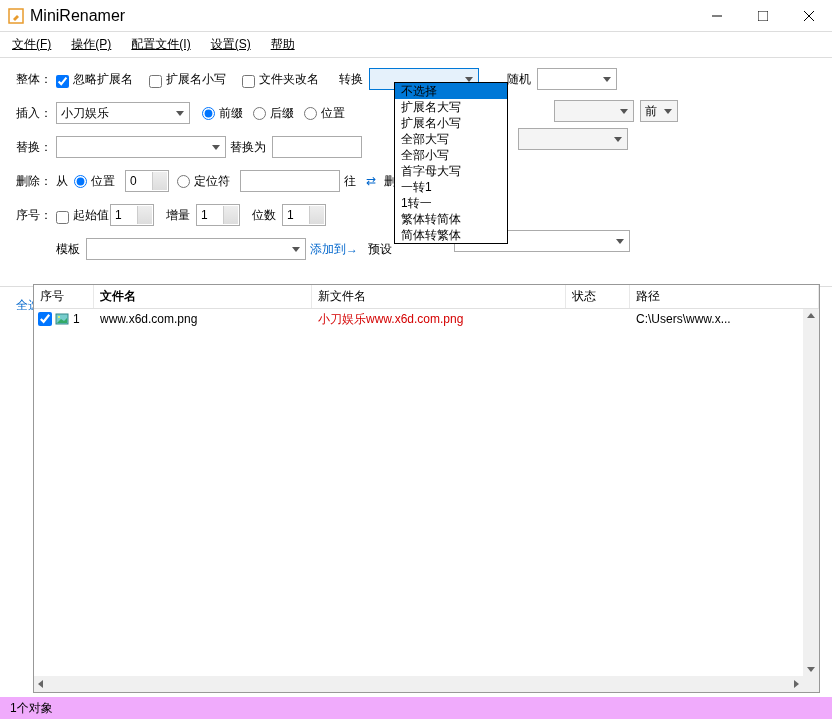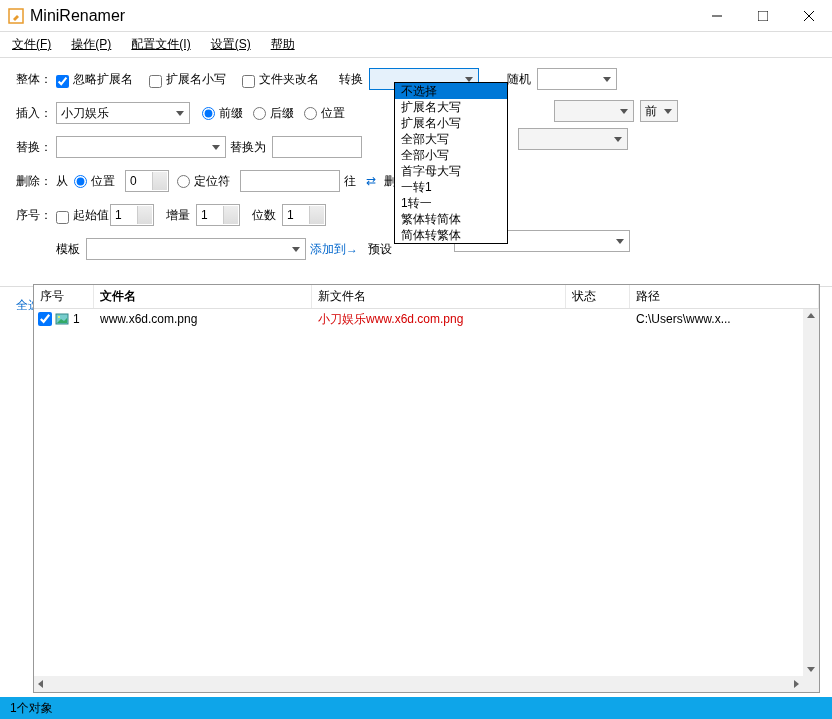--- a/index.html
+++ b/index.html
@@ -31,21 +31,21 @@
 .btn { height: 24px; padding: 0 10px; border: 1px solid #ababab; background: #e9e9e9; cursor: pointer; display: inline-flex; align-items: center; }
 .btn.disabled { color: #888; background: #f0f0f0; }
 .table-area { position: absolute; top: 284px; left: 12px; right: 12px; bottom: 26px; border: 1px solid #989898; background: #fff; overflow: hidden; margin-left: 21px; }
 .table-header { height: 24px; display: flex; background: #fff; border-bottom: 1px solid #e0e0e0; }
 .th { padding: 3px 6px; border-right: 1px solid #e8e8e8; font-size: 12px; }
 .table-row { height: 20px; display: flex; align-items: center; }
 .td { padding: 0 6px; white-space: nowrap; overflow: hidden; }
 .td.new { color: #d40000; }
 .row-checkbox { width: 14px; height: 14px; margin-left: 4px; }
 .row-icon { width: 14px; height: 14px; margin-left: 3px; }
-.statusbar { position: absolute; bottom: 0; left: 0; right: 0; height: 22px; display: flex; align-items: center; padding: 0 10px; background: #0ea5e9; }
+.statusbar { position: absolute; bottom: 0; left: 0; right: 0; height: 22px; display: flex; align-items: center; padding: 0 10px; background: #f0abfc; }
 .dropdown { position: absolute; border: 1px solid #000; background: #fff; z-index: 100; }
 .dropdown-item { padding: 0 6px; height: 16px; line-height: 16px; cursor: pointer; white-space: nowrap; }
 .dropdown-item.sel { background: #0078d7; color: #000000; }
 .scrollbar-v { position: absolute; right: 0; top: 24px; bottom: 16px; width: 16px; background: #f0f0f0; }
 .scrollbar-v::before, .scrollbar-v::after { content: ""; position: absolute; left: 4px; width: 0; height: 0; border-left: 4px solid transparent; border-right: 4px solid transparent; }
 .scrollbar-v::before { top: 4px; border-bottom: 5px solid #666; }
 .scrollbar-v::after { bottom: 4px; border-top: 5px solid #666; }
 .scrollbar-h { position: absolute; bottom: 0; left: 0; right: 16px; height: 16px; background: #f0f0f0; }
 .scrollbar-h::before, .scrollbar-h::after { content: ""; position: absolute; top: 4px; width: 0; height: 0; border-top: 4px solid transparent; border-bottom: 4px solid transparent; }
 .scrollbar-h::before { left: 4px; border-right: 5px solid #666; }

